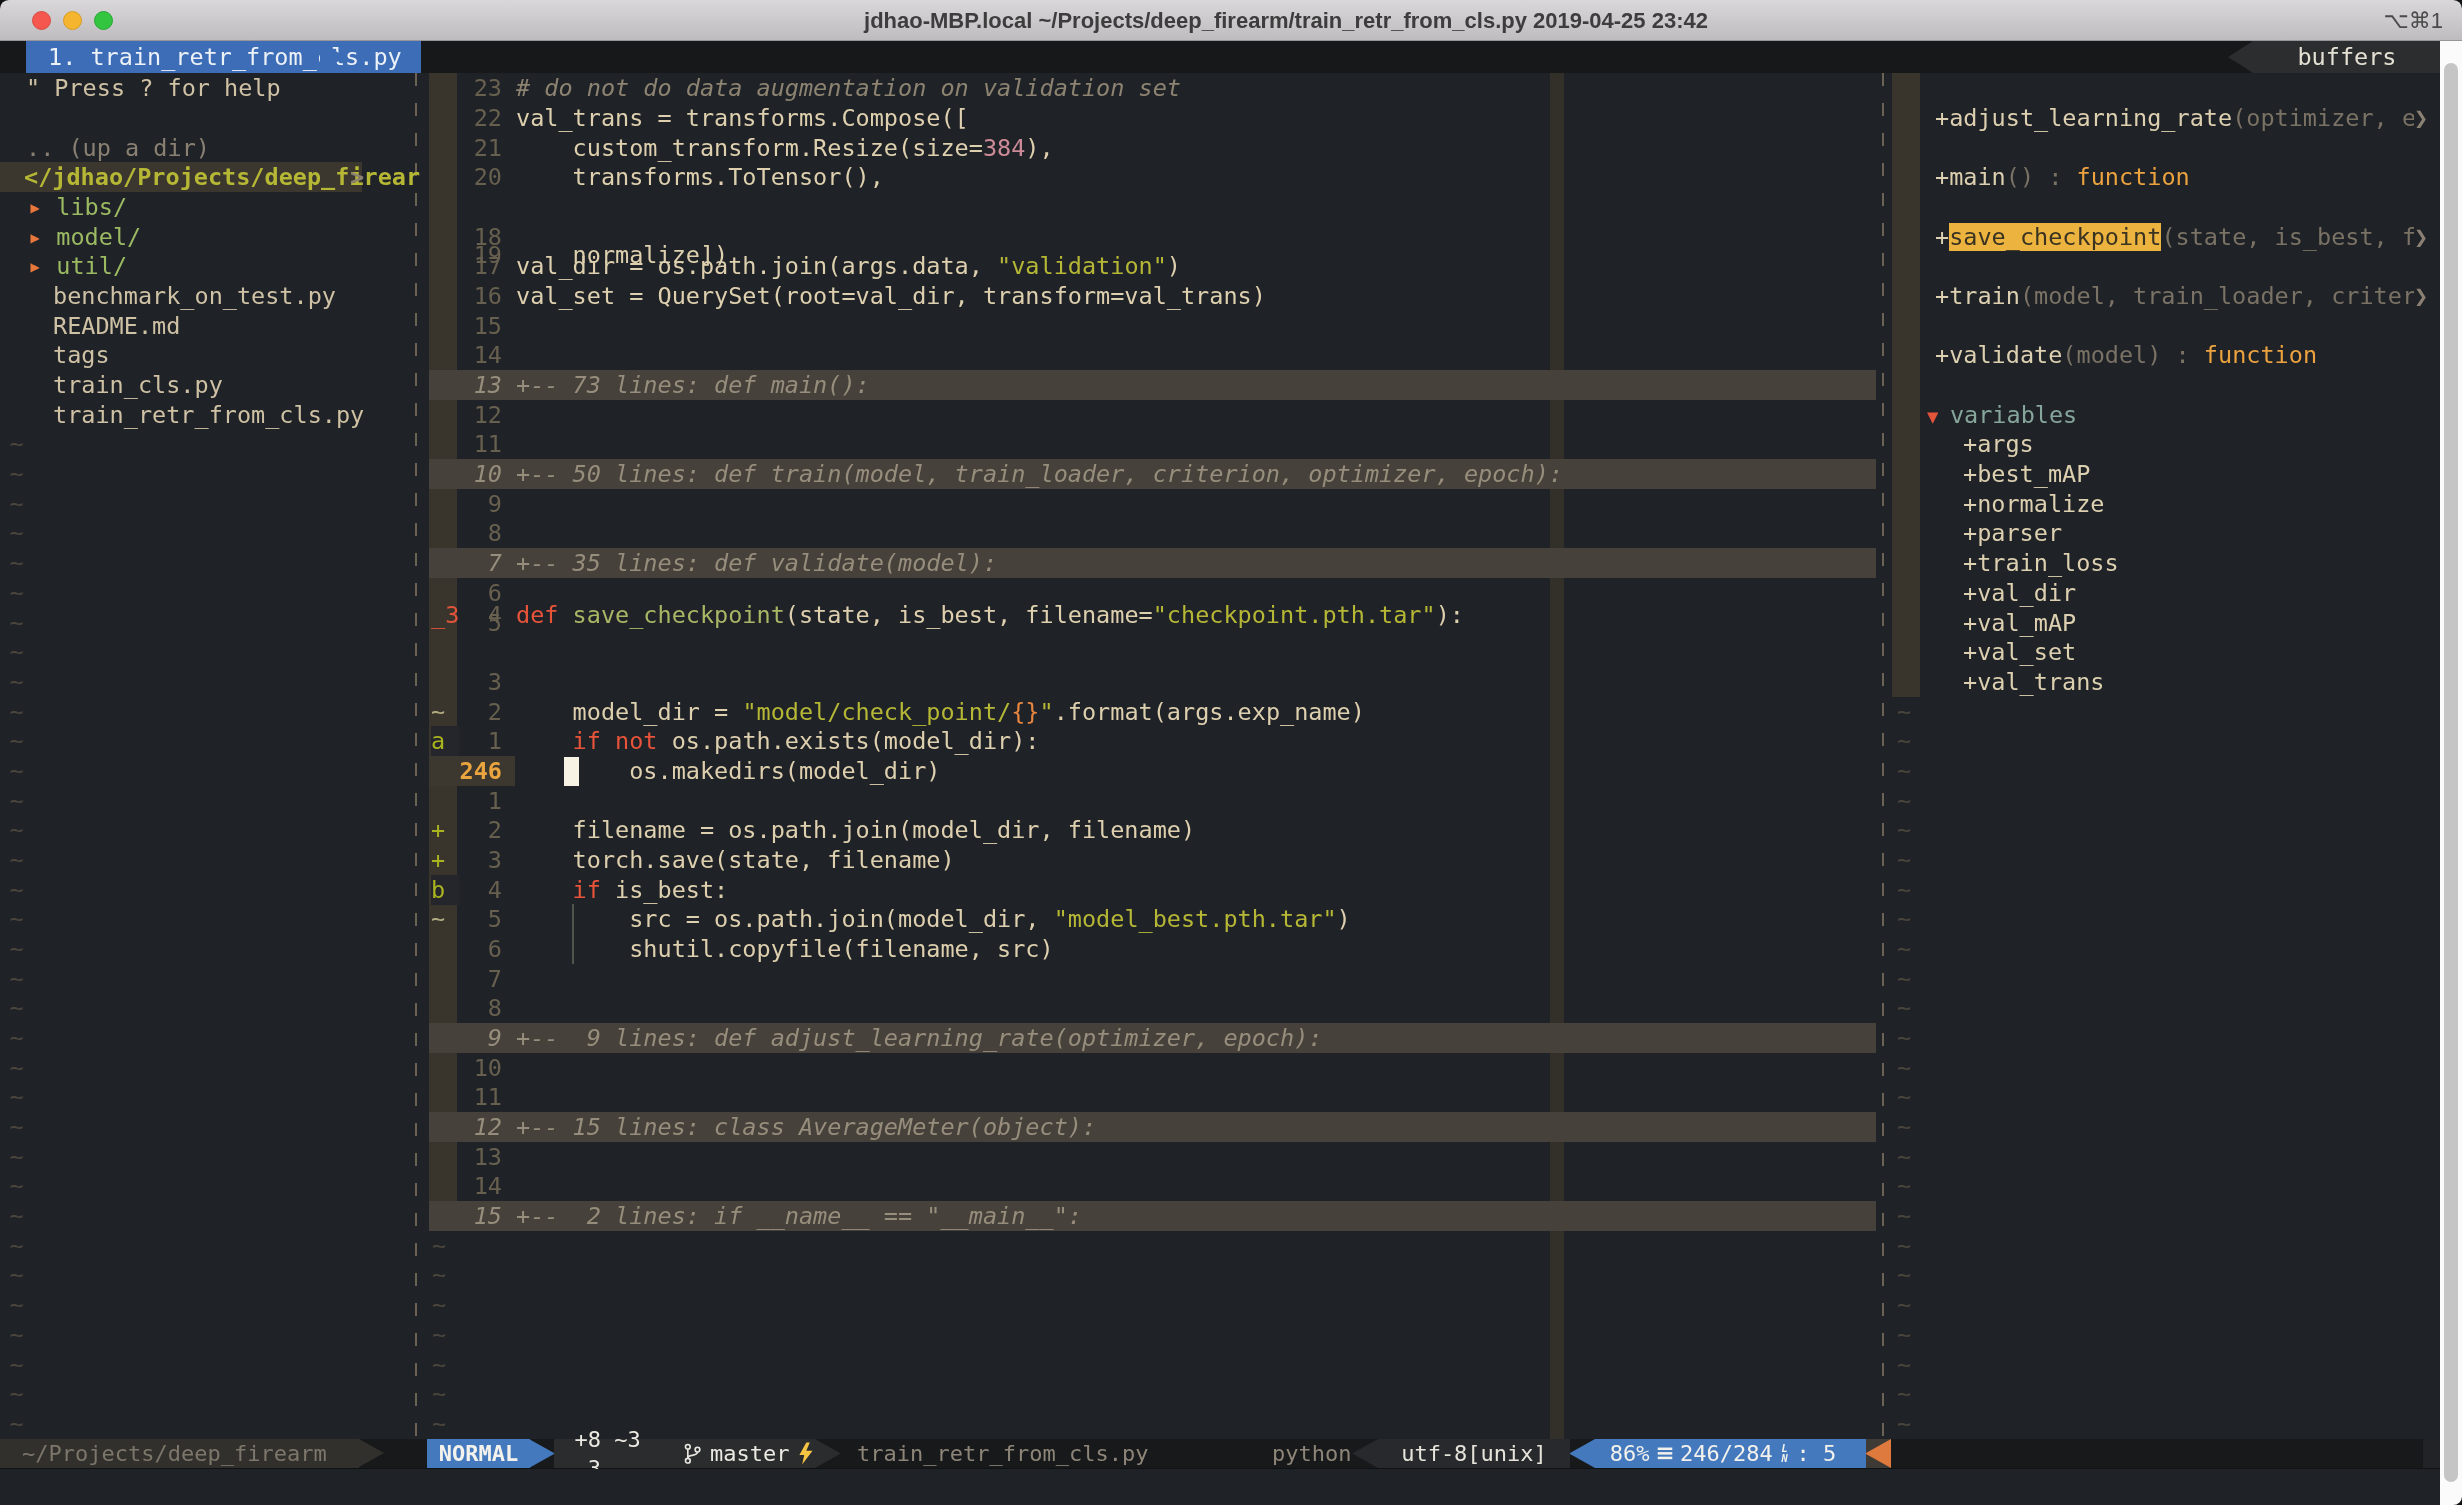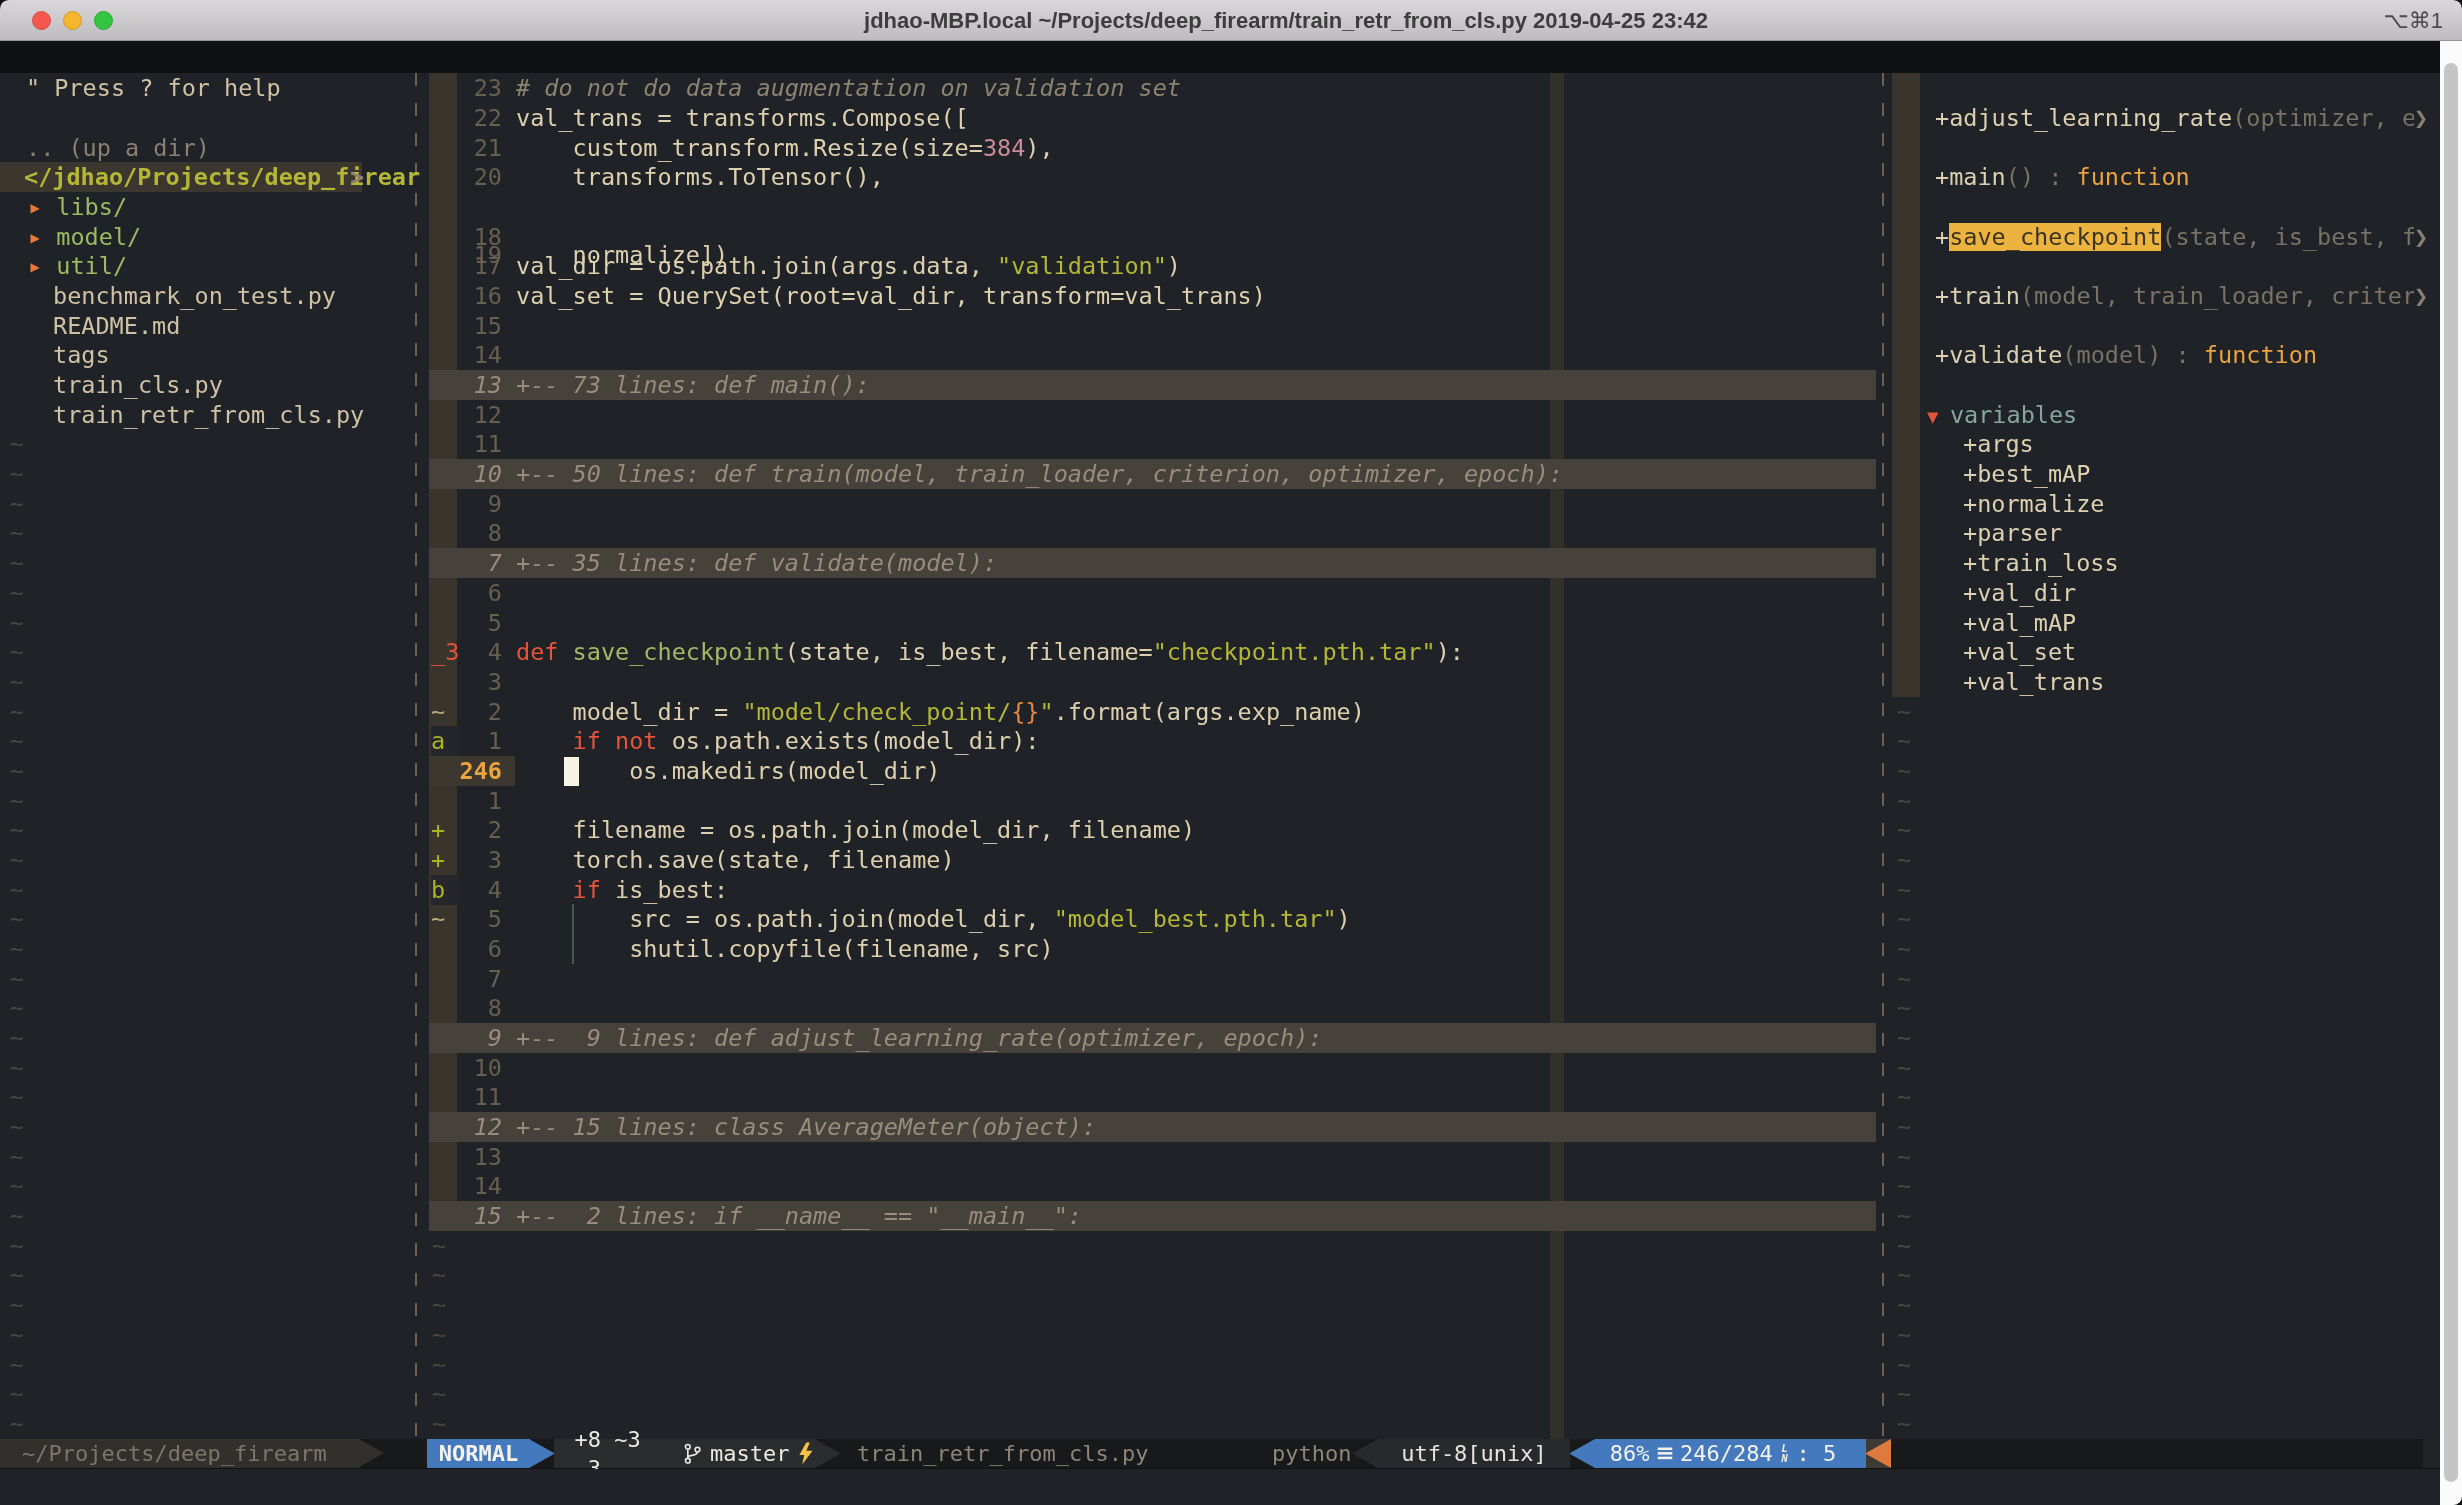--- a/index.html
+++ b/index.html
@@ -102,20 +102,26 @@
 <div id="stage">
 
   <div id="titlebar">
     <span class="tl" id="tl-close"></span>
     <span class="tl" id="tl-min"></span>
     <span class="tl" id="tl-zoom"></span>
     <div id="title-text">jdhao-MBP.local  ~/Projects/deep_firearm/train_retr_from_cls.py  2019-04-25 23:42</div>
     <div id="title-shortcut">⌥⌘1</div>
   </div>
 
+  <div id="tabline">
+    <div id="tab-current" style="background: rgb(60, 109, 182);">1. train_retr_from_cls.py</div>
+    <div id="tab-arrow"></div>
+    <div id="buffers-arrow"></div>
+    <div id="buffers-label">buffers</div>
+  </div>
 
   <div id="textarea-bg"></div>
   <div class="vstrip" id="sign-strip"></div>
   <div class="vstrip" id="colorcolumn"></div>
   <div class="vstrip" id="tagbar-strip"></div>
   <div class="vsep" id="sep-left"></div>
   <div class="vsep" id="sep-right"></div>
 
   <div id="rows-layer">
       <div class="row" style="top: 73px;"><span class="txt" style="left: 26px;"><span class="tk-file">" Press ? for help</span></span></div>
@@ -175,21 +181,21 @@
       <div class="row" style="top: 340px;"><span class="ln">14</span></div>
       <div class="row" style="top: 370px;"><div class="foldbar"></div><span class="ln ln-fold">13</span><span class="txt" style="left: 516px;"><span class="tk-fold">+-- 73 lines: def main():</span></span></div>
       <div class="row" style="top: 400px;"><span class="ln">12</span></div>
       <div class="row" style="top: 429px;"><span class="ln">11</span></div>
       <div class="row" style="top: 459px;"><div class="foldbar"></div><span class="ln ln-fold">10</span><span class="txt" style="left: 516px;"><span class="tk-fold">+-- 50 lines: def train(model, train_loader, criterion, optimizer, epoch):</span></span></div>
       <div class="row" style="top: 489px;"><span class="ln">9</span></div>
       <div class="row" style="top: 518px;"><span class="ln">8</span></div>
       <div class="row" style="top: 548px;"><div class="foldbar"></div><span class="ln ln-fold">7</span><span class="txt" style="left: 516px;"><span class="tk-fold">+-- 35 lines: def validate(model):</span></span></div>
       <div class="row" style="top: 578px;"><span class="ln">6</span></div>
       <div class="row" style="top: 608px;"><span class="ln">5</span></div>
-      <div class="row" style="top: 637px;"><span class="sign s-red">_3</span><span class="ln">4</span><span class="txt" style="left: 516px;"><span class="tk-kw">def </span><span class="tk-fn">save_checkpoint</span><span class="tk-fg">(state, is_best, filename=</span><span class="tk-str">"checkpoint.pth.tar"</span><span class="tk-fg">):</span></span></div>
+      <div class="row" style="top: 600px;"><span class="sign s-red">_3</span><span class="ln">4</span><span class="txt" style="left: 516px;"><span class="tk-kw">def </span><span class="tk-fn">save_checkpoint</span><span class="tk-fg">(state, is_best, filename=</span><span class="tk-str">"checkpoint.pth.tar"</span><span class="tk-fg">):</span></span></div>
       <div class="row" style="top: 667px;"><span class="ln">3</span></div>
       <div class="row" style="top: 697px;"><span class="sign s-tan">~</span><span class="ln">2</span><span class="txt" style="left: 516px;"><span class="tk-fg">    model_dir = </span><span class="tk-str">"model/check_point/</span><span class="tk-orn">{}</span><span class="tk-str">"</span><span class="tk-fg">.format(args.exp_name)</span></span></div>
       <div class="row" style="top: 726px;"><span class="sign s-green dark">a</span><span class="ln">1</span><span class="txt" style="left: 516px;"><span class="tk-fg">    </span><span class="tk-kw">if</span><span class="tk-fg"> </span><span class="tk-kw">not</span><span class="tk-fg"> os.path.exists(model_dir):</span></span></div>
       <div class="row" style="top: 756px;"><div class="numbg"></div><span class="ln ln-cur">246</span><div class="cursor-block"></div><span class="txt" style="left: 516px;"><span class="tk-fg">        os.makedirs(model_dir)</span></span></div>
       <div class="row" style="top: 786px;"><span class="ln">1</span></div>
       <div class="row" style="top: 815px;"><span class="sign s-green">+</span><span class="ln">2</span><span class="txt" style="left: 516px;"><span class="tk-fg">    filename = os.path.join(model_dir, filename)</span></span></div>
       <div class="row" style="top: 845px;"><span class="sign s-green">+</span><span class="ln">3</span><span class="txt" style="left: 516px;"><span class="tk-fg">    torch.save(state, filename)</span></span></div>
       <div class="row" style="top: 875px;"><span class="sign s-green dark">b</span><span class="ln">4</span><span class="txt" style="left: 516px;"><span class="tk-fg">    </span><span class="tk-kw">if</span><span class="tk-fg"> is_best:</span></span></div>
       <div class="row" style="top: 904px;"><div class="indent-guide"></div><span class="sign s-tan">~</span><span class="ln">5</span><span class="txt" style="left: 516px;"><span class="tk-fg">        src = os.path.join(model_dir, </span><span class="tk-str">"model_best.pth.tar"</span><span class="tk-fg">)</span></span></div>
       <div class="row" style="top: 934px;"><div class="indent-guide"></div><span class="ln">6</span><span class="txt" style="left: 516px;"><span class="tk-fg">        shutil.copyfile(filename, src)</span></span></div>

